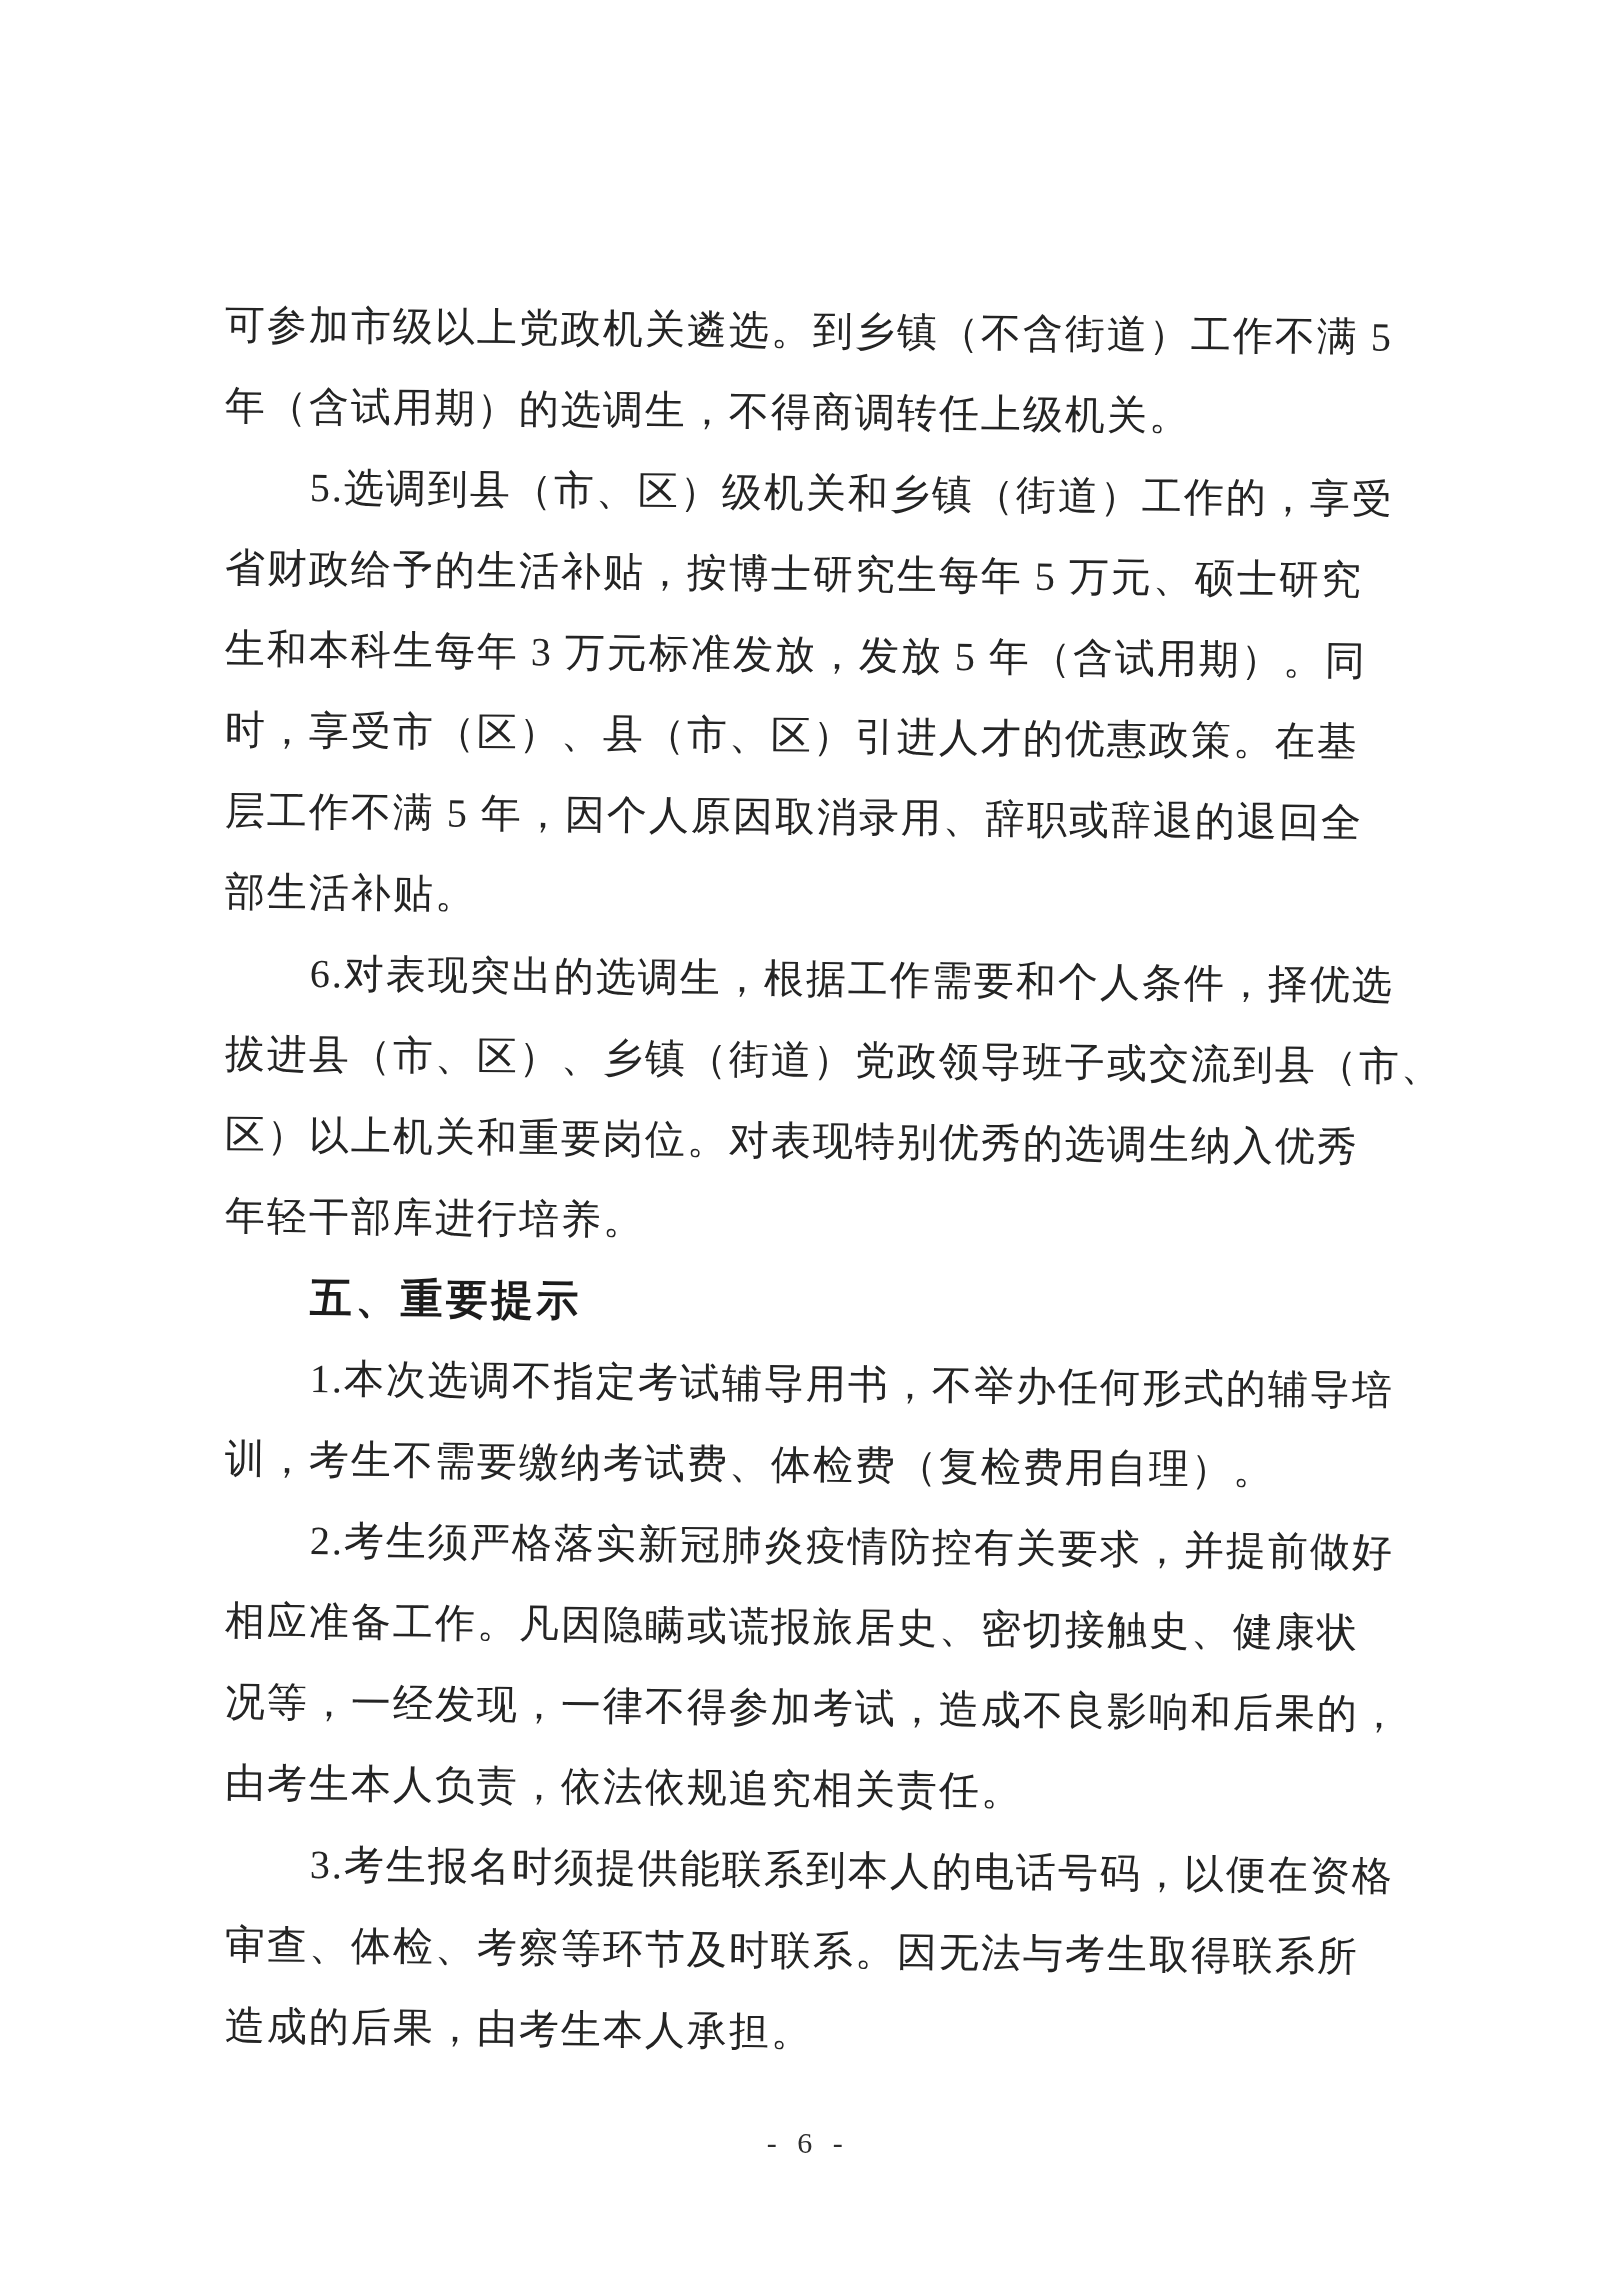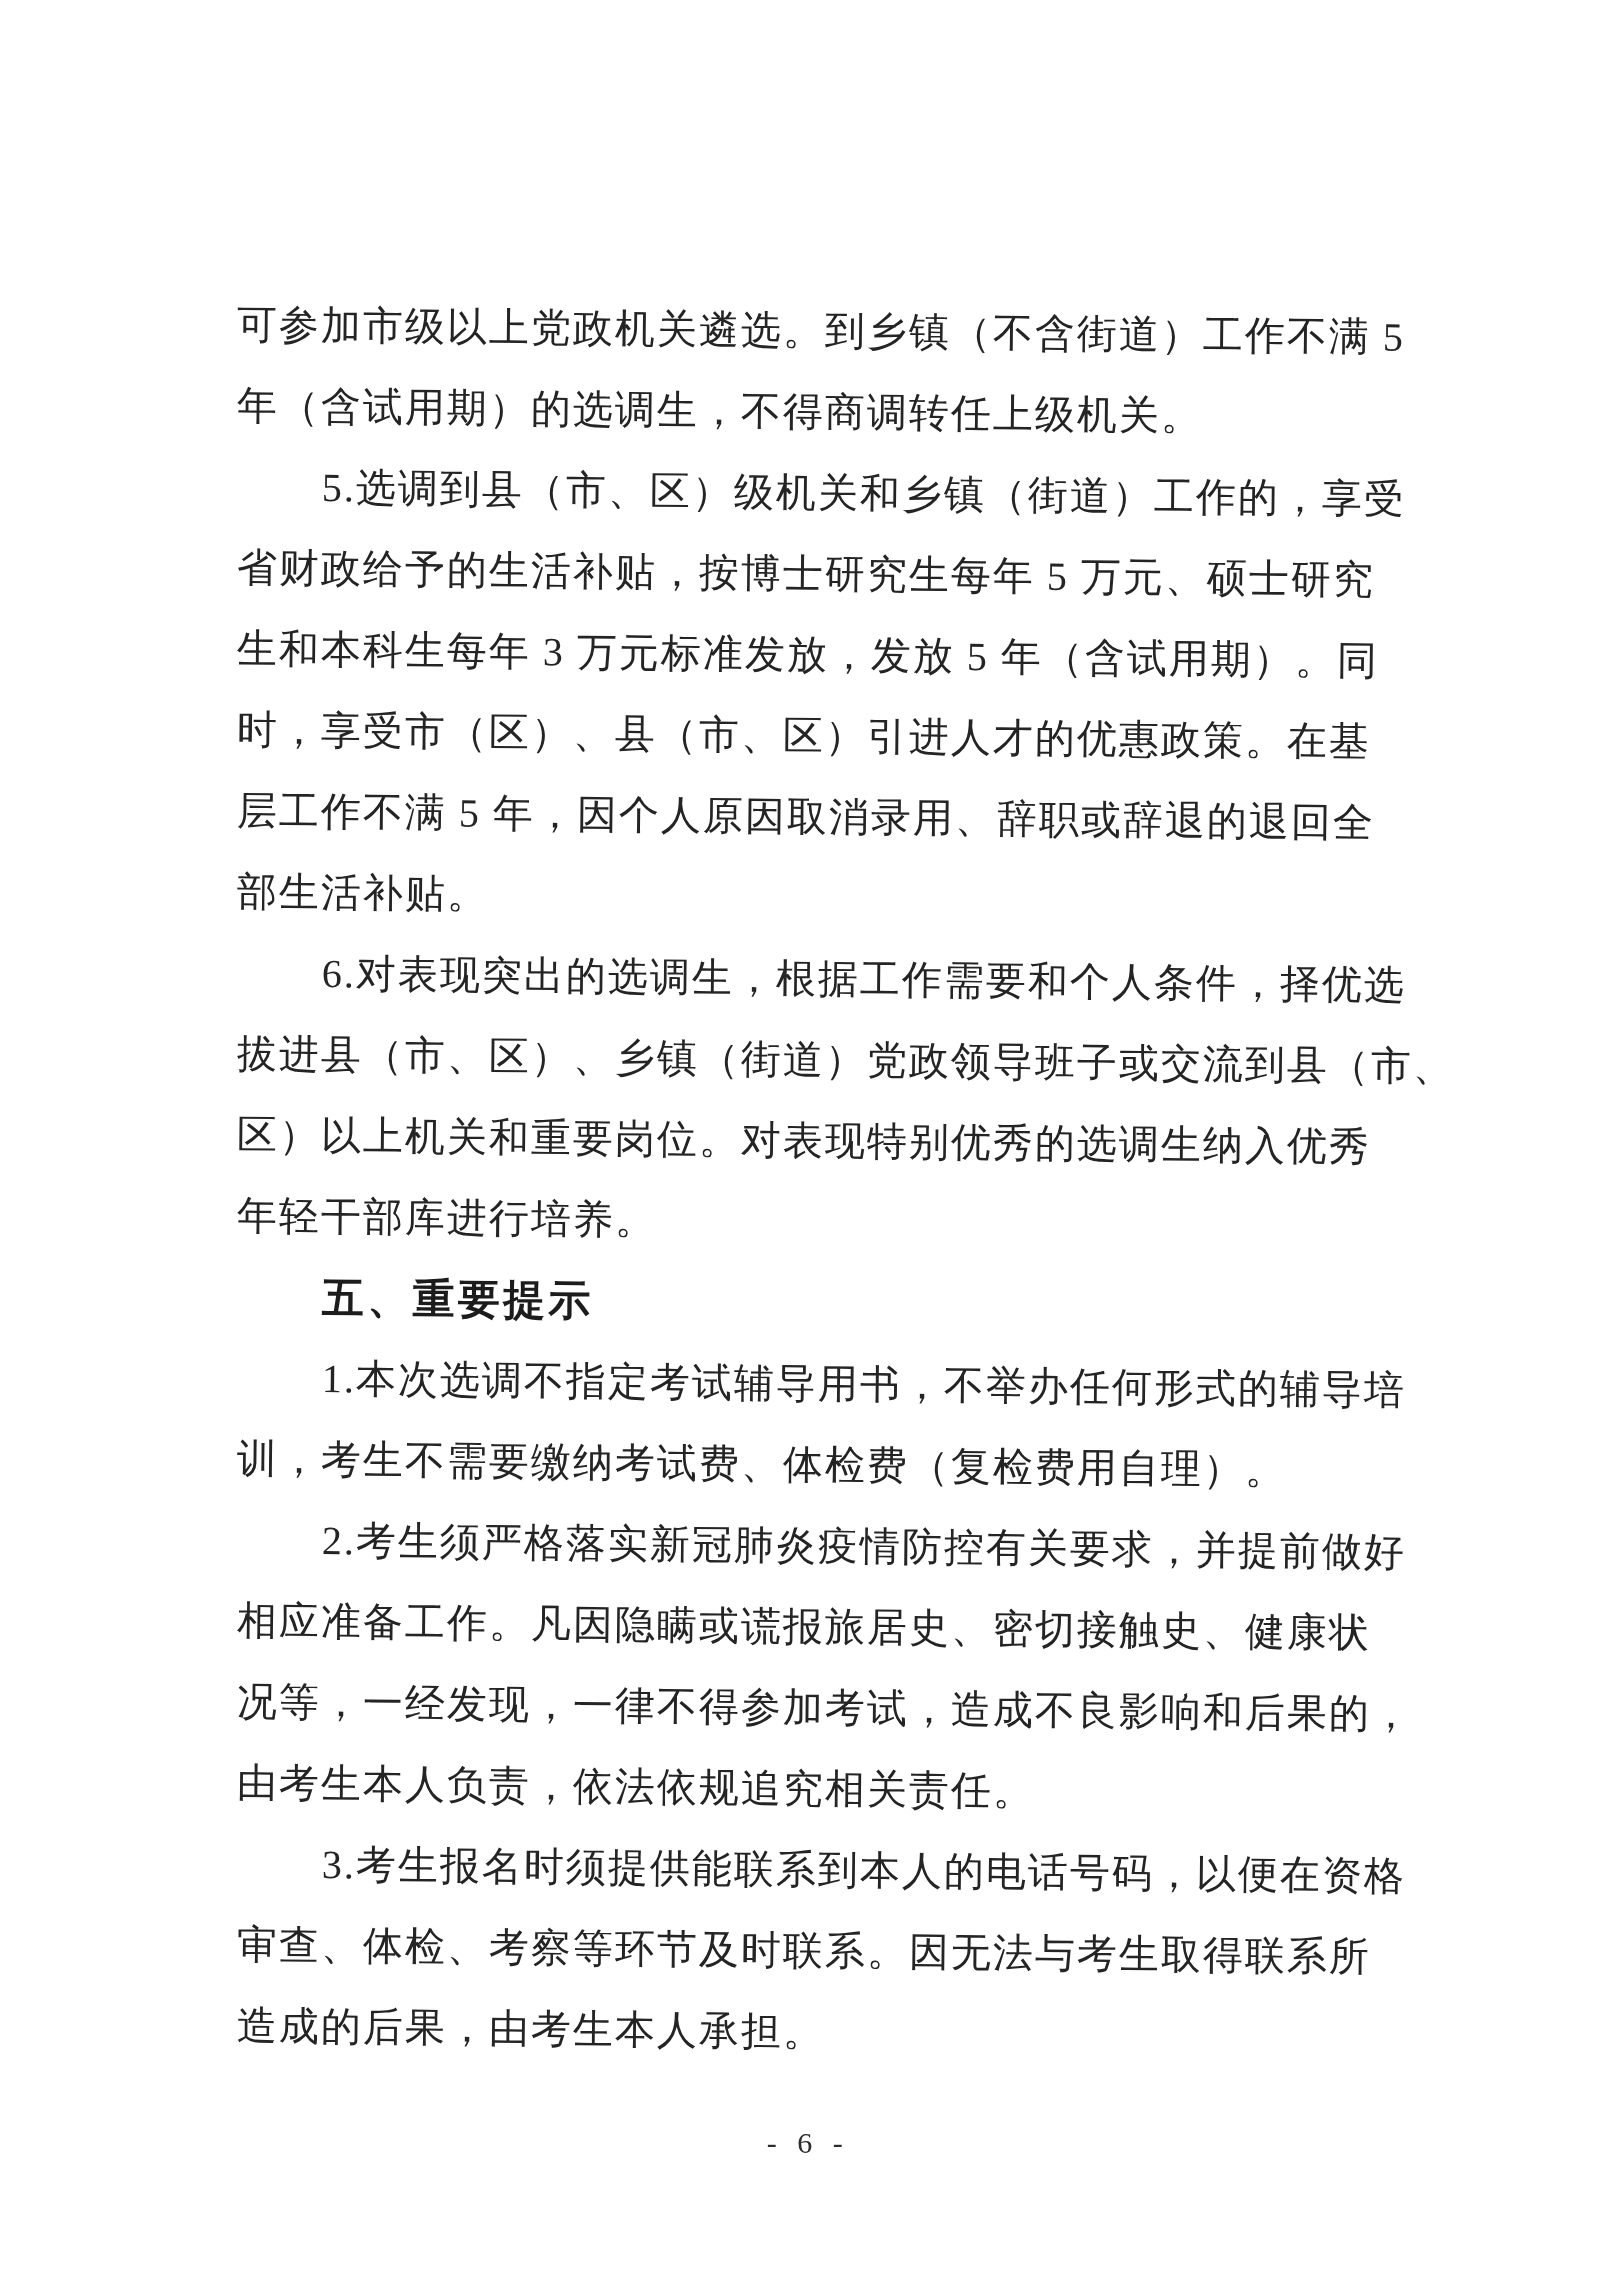--- a/index.html
+++ b/index.html
@@ -14,21 +14,20 @@
     background: #ffffff;
     overflow: hidden;
     font-family: "Liberation Serif", "DejaVu Serif", serif;
     color: #242424;
   }
   .content {
     position: absolute;
     left: 225px;
     top: 284px;
     width: 1196px;
-    margin-left: 12px;
   }
   .line {
     font-size: 40px;
     line-height: 81px;
     height: 81px;
     letter-spacing: 2px;
     white-space: nowrap;
     
     transform: rotate(0.62deg);
     transform-origin: 0 50%;

